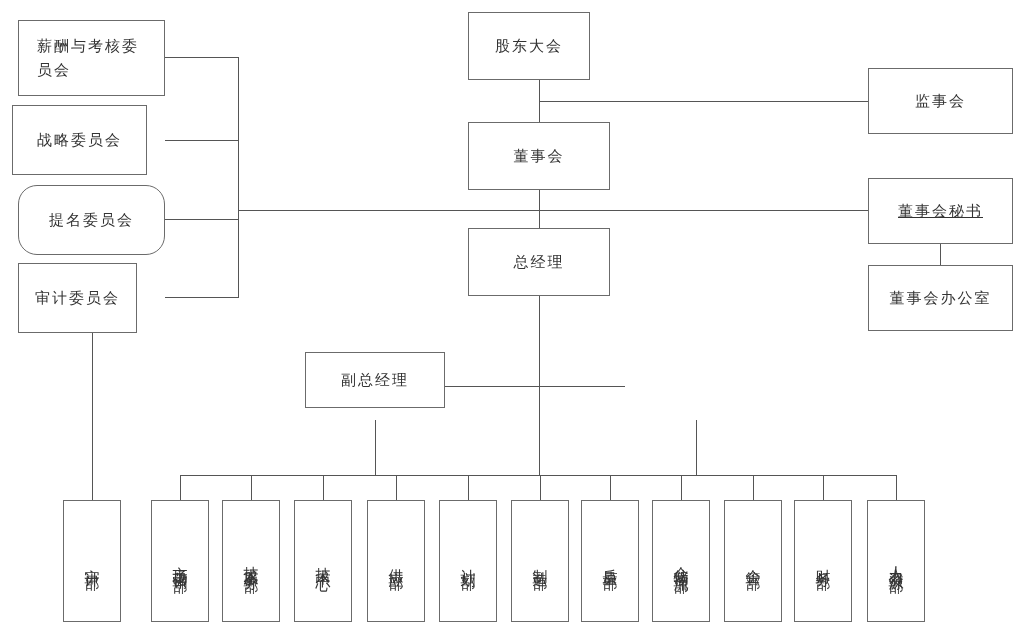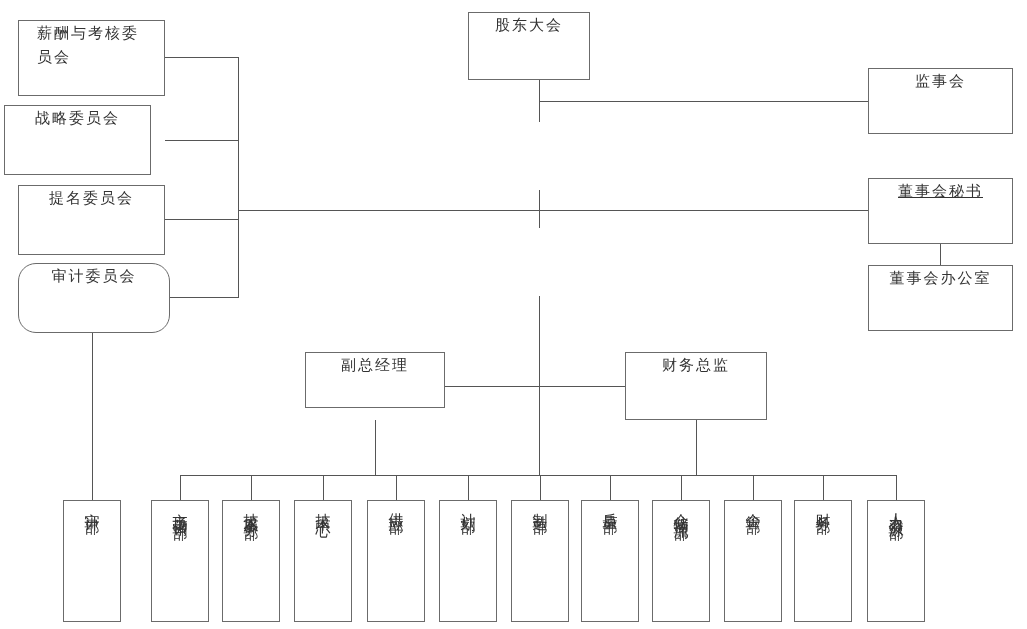--- a/index.html
+++ b/index.html
@@ -13,21 +13,21 @@
     height: 629px;
     background: #ffffff;
     overflow: hidden;
   }
   .node {
     position: absolute;
     background: #ffffff;
     border: 1px solid #6b6b6b;
     box-sizing: border-box;
     display: flex;
-    align-items: flex-start;
+    align-items: center;
     justify-content: center;
     font-size: 15px;
     color: #333333;
     letter-spacing: 2px;
     line-height: 1.6;
     text-align: center;
   }
   .vnode .label {
     writing-mode: vertical-rl;
     text-orientation: upright;
@@ -41,23 +41,23 @@
   .vline {
     position: absolute;
     width: 1px;
     background: #555555;
   }
   
   #n-shareholders { left: 468px; top: 12px;  width: 122px; height: 68px; }
   #n-board        { left: 468px; top: 122px; width: 142px; height: 68px; }
   #n-gm           { left: 468px; top: 228px; width: 142px; height: 68px; }
   #n-c1           { left: 18px;  top: 20px;  width: 147px; height: 76px; justify-content: flex-start; text-align: left; padding: 0 18px; }
-  #n-c2           { left: 4px;  top: 105px; width: 147px; height: 70px; }
-  #n-c3           { left: 18px;  top: 185px; width: 147px; height: 70px; }
-  #n-c4           { left: 18px;  top: 263px; width: 152px; height: 70px; border-radius: 18px; }
+  #n-c2           { left: 12px;  top: 105px; width: 135px; height: 70px; }
+  #n-c3           { left: 18px;  top: 185px; width: 147px; height: 70px; border-radius: 19px; }
+  #n-c4           { left: 18px;  top: 263px; width: 119px; height: 70px; }
   #n-supervisory  { left: 868px; top: 68px;  width: 145px; height: 66px; }
   #n-secretary    { left: 868px; top: 178px; width: 145px; height: 66px; text-decoration: underline; }
   #n-office       { left: 868px; top: 265px; width: 145px; height: 66px; }
   #n-deputy       { left: 305px; top: 352px; width: 140px; height: 56px; }
   #n-cfo          { left: 625px; top: 352px; width: 142px; height: 68px; }
   #n-audit-dept   { left: 63px;  top: 500px; width: 58px;  height: 122px; }
   .dept           { top: 500px; width: 58px; height: 122px; }
   #n-d0  { left: 151px; }
   #n-d1  { left: 222px; }
   #n-d2  { left: 294px; }
@@ -100,20 +100,26 @@
   <div class="vline" style="left:540px; top:475px; height:25px;"></div>
   <div class="vline" style="left:610px; top:475px; height:25px;"></div>
   <div class="vline" style="left:681px; top:475px; height:25px;"></div>
   <div class="vline" style="left:753px; top:475px; height:25px;"></div>
   <div class="vline" style="left:823px; top:475px; height:25px;"></div>
   <div class="vline" style="left:896px; top:475px; height:25px;"></div>
 
   <div class="node" id="n-shareholders">
     <span class="label">股东大会</span>
   </div>
+  <div class="node" id="n-board">
+    <span class="label">董事会</span>
+  </div>
+  <div class="node" id="n-gm">
+    <span class="label">总经理</span>
+  </div>
 
   <div class="node" id="n-c1">
     <span class="label">薪酬与考核委员会</span>
   </div>
   <div class="node" id="n-c2">
     <span class="label">战略委员会</span>
   </div>
   <div class="node" id="n-c3">
     <span class="label">提名委员会</span>
   </div>
@@ -126,23 +132,20 @@
   </div>
   <div class="node" id="n-secretary">
     <span class="label">董事会秘书</span>
   </div>
   <div class="node" id="n-office">
     <span class="label">董事会办公室</span>
   </div>
 
   <div class="node" id="n-deputy">
     <span class="label">副总经理</span>
-  </div>
-  <div class="node" id="n-cfo">
-    <span class="label">财务总监</span>
   </div>
 
   <div class="node vnode" id="n-audit-dept">
     <span class="label">审计部</span>
   </div>
   <div class="node vnode dept" id="n-d0">
     <span class="label">市场营销部</span>
   </div>
   <div class="node vnode dept" id="n-d1">
     <span class="label">技术服务部</span>

